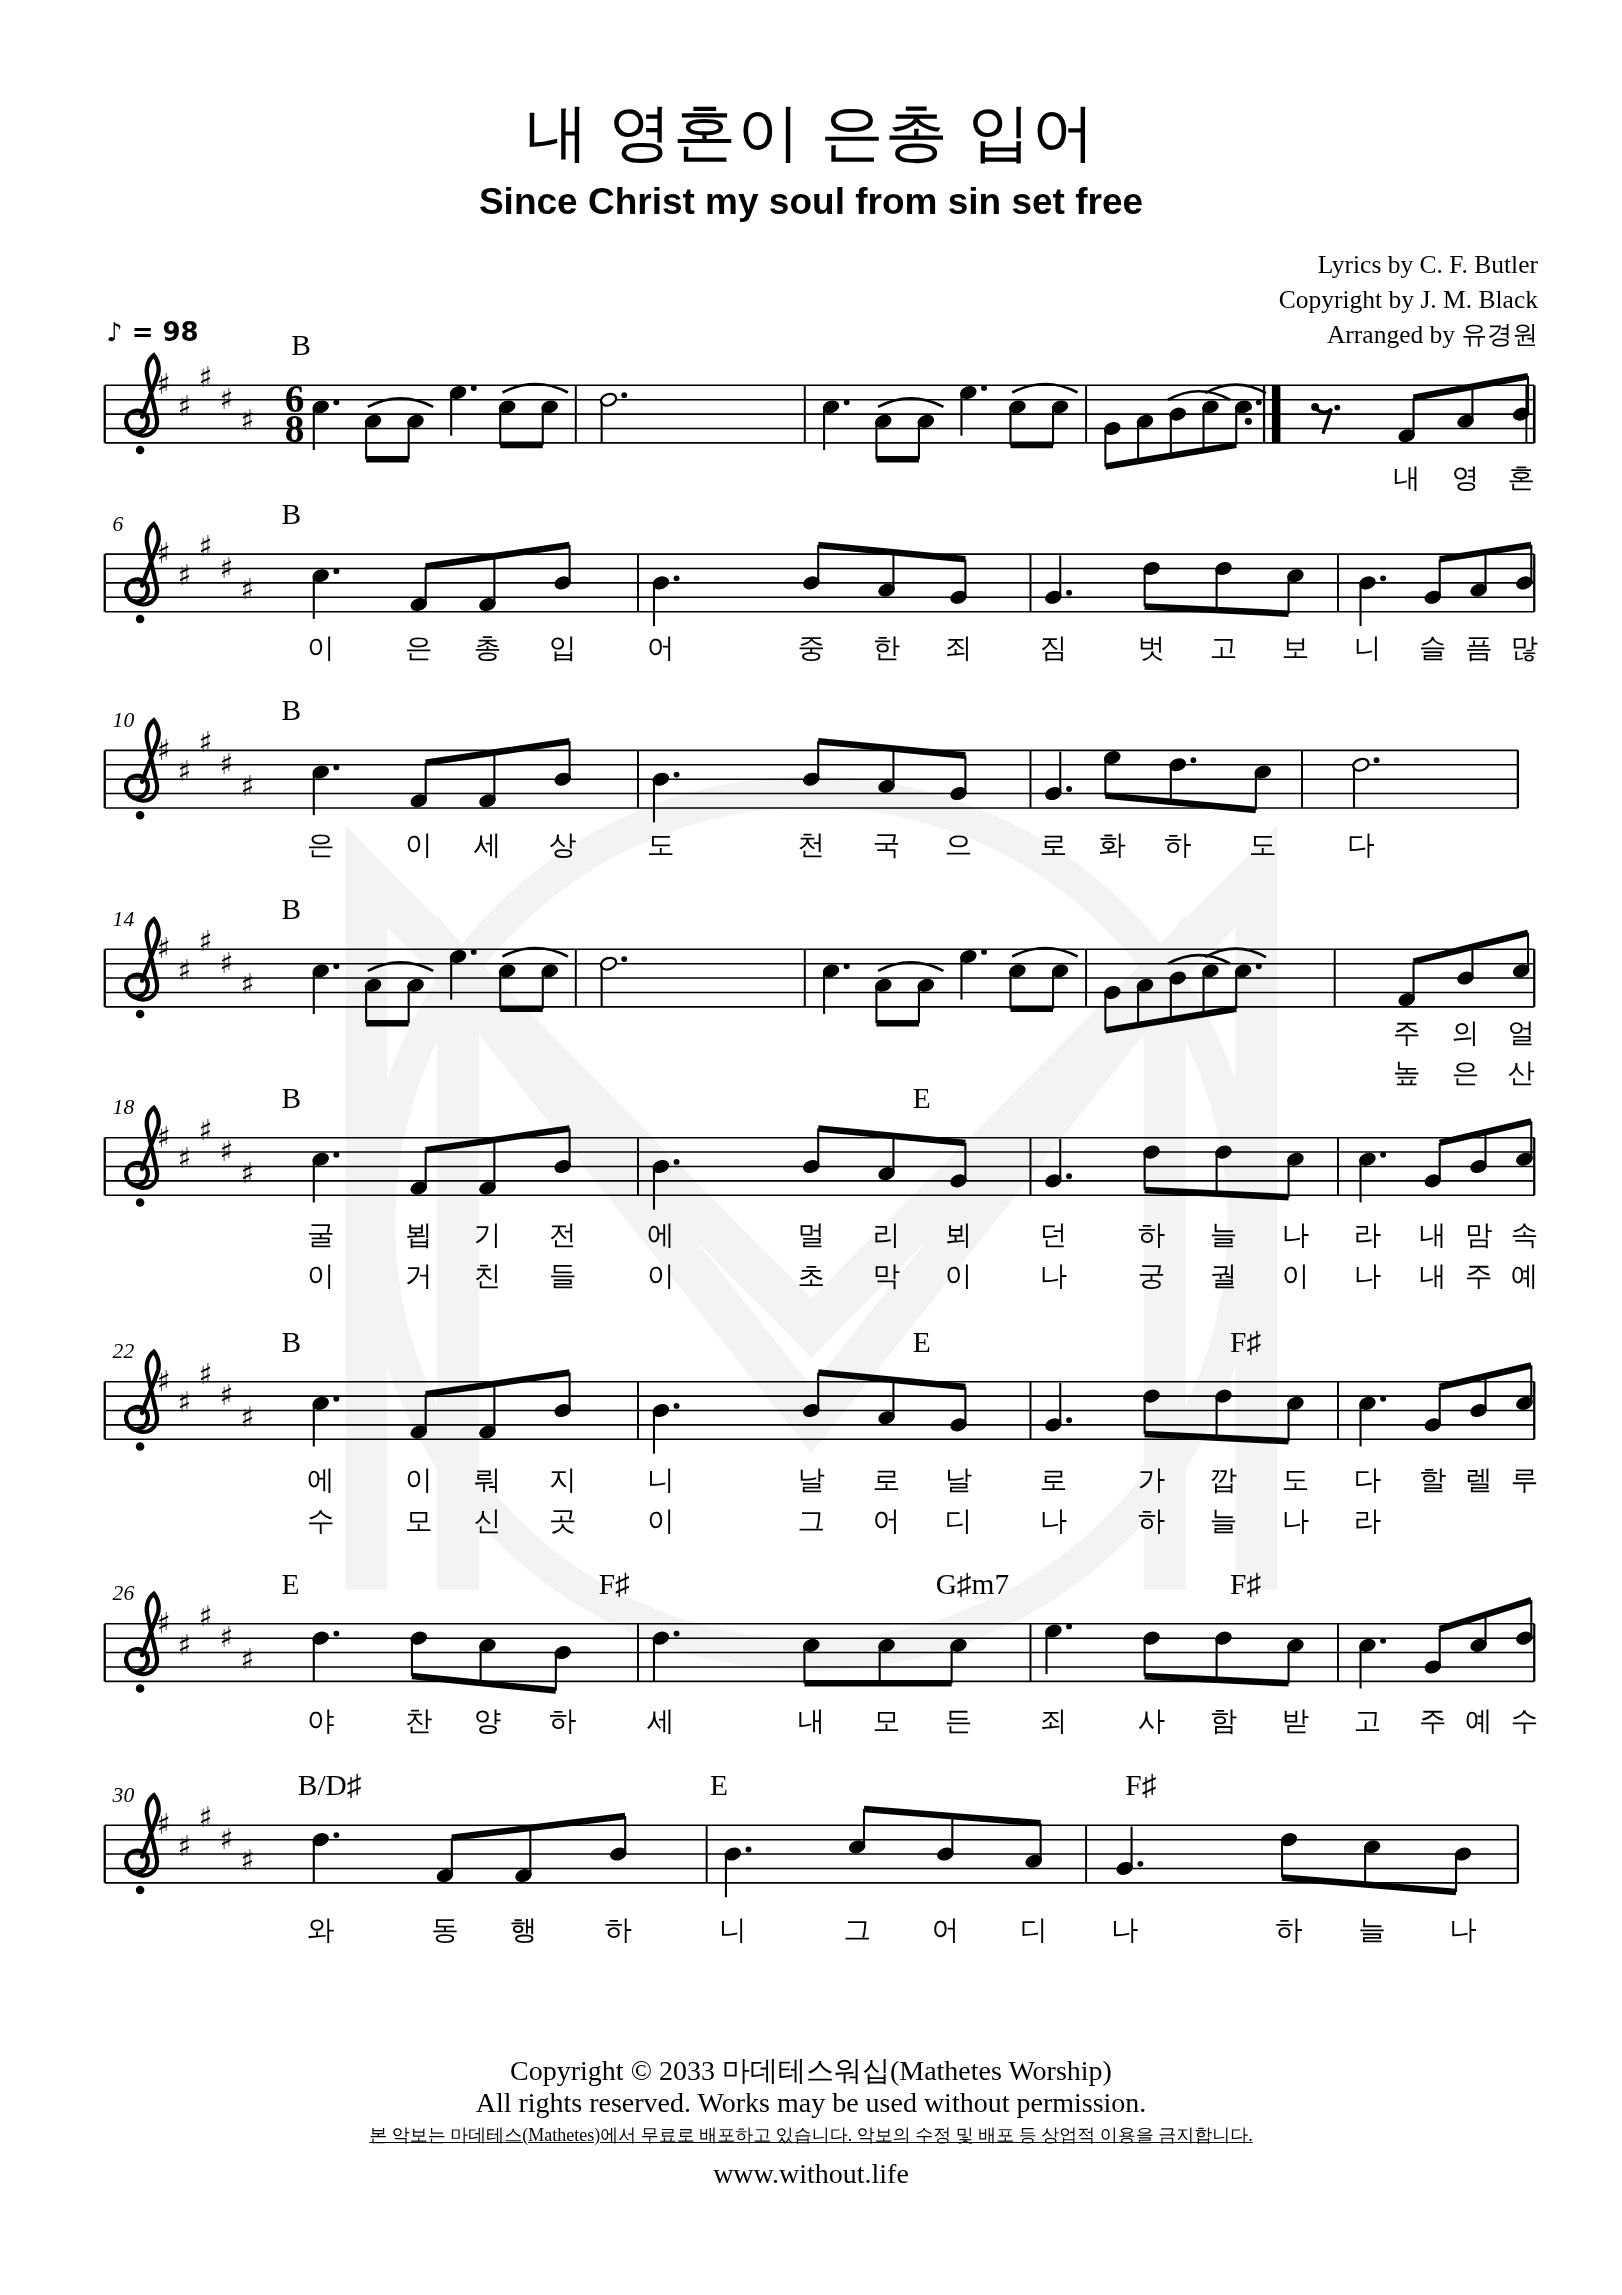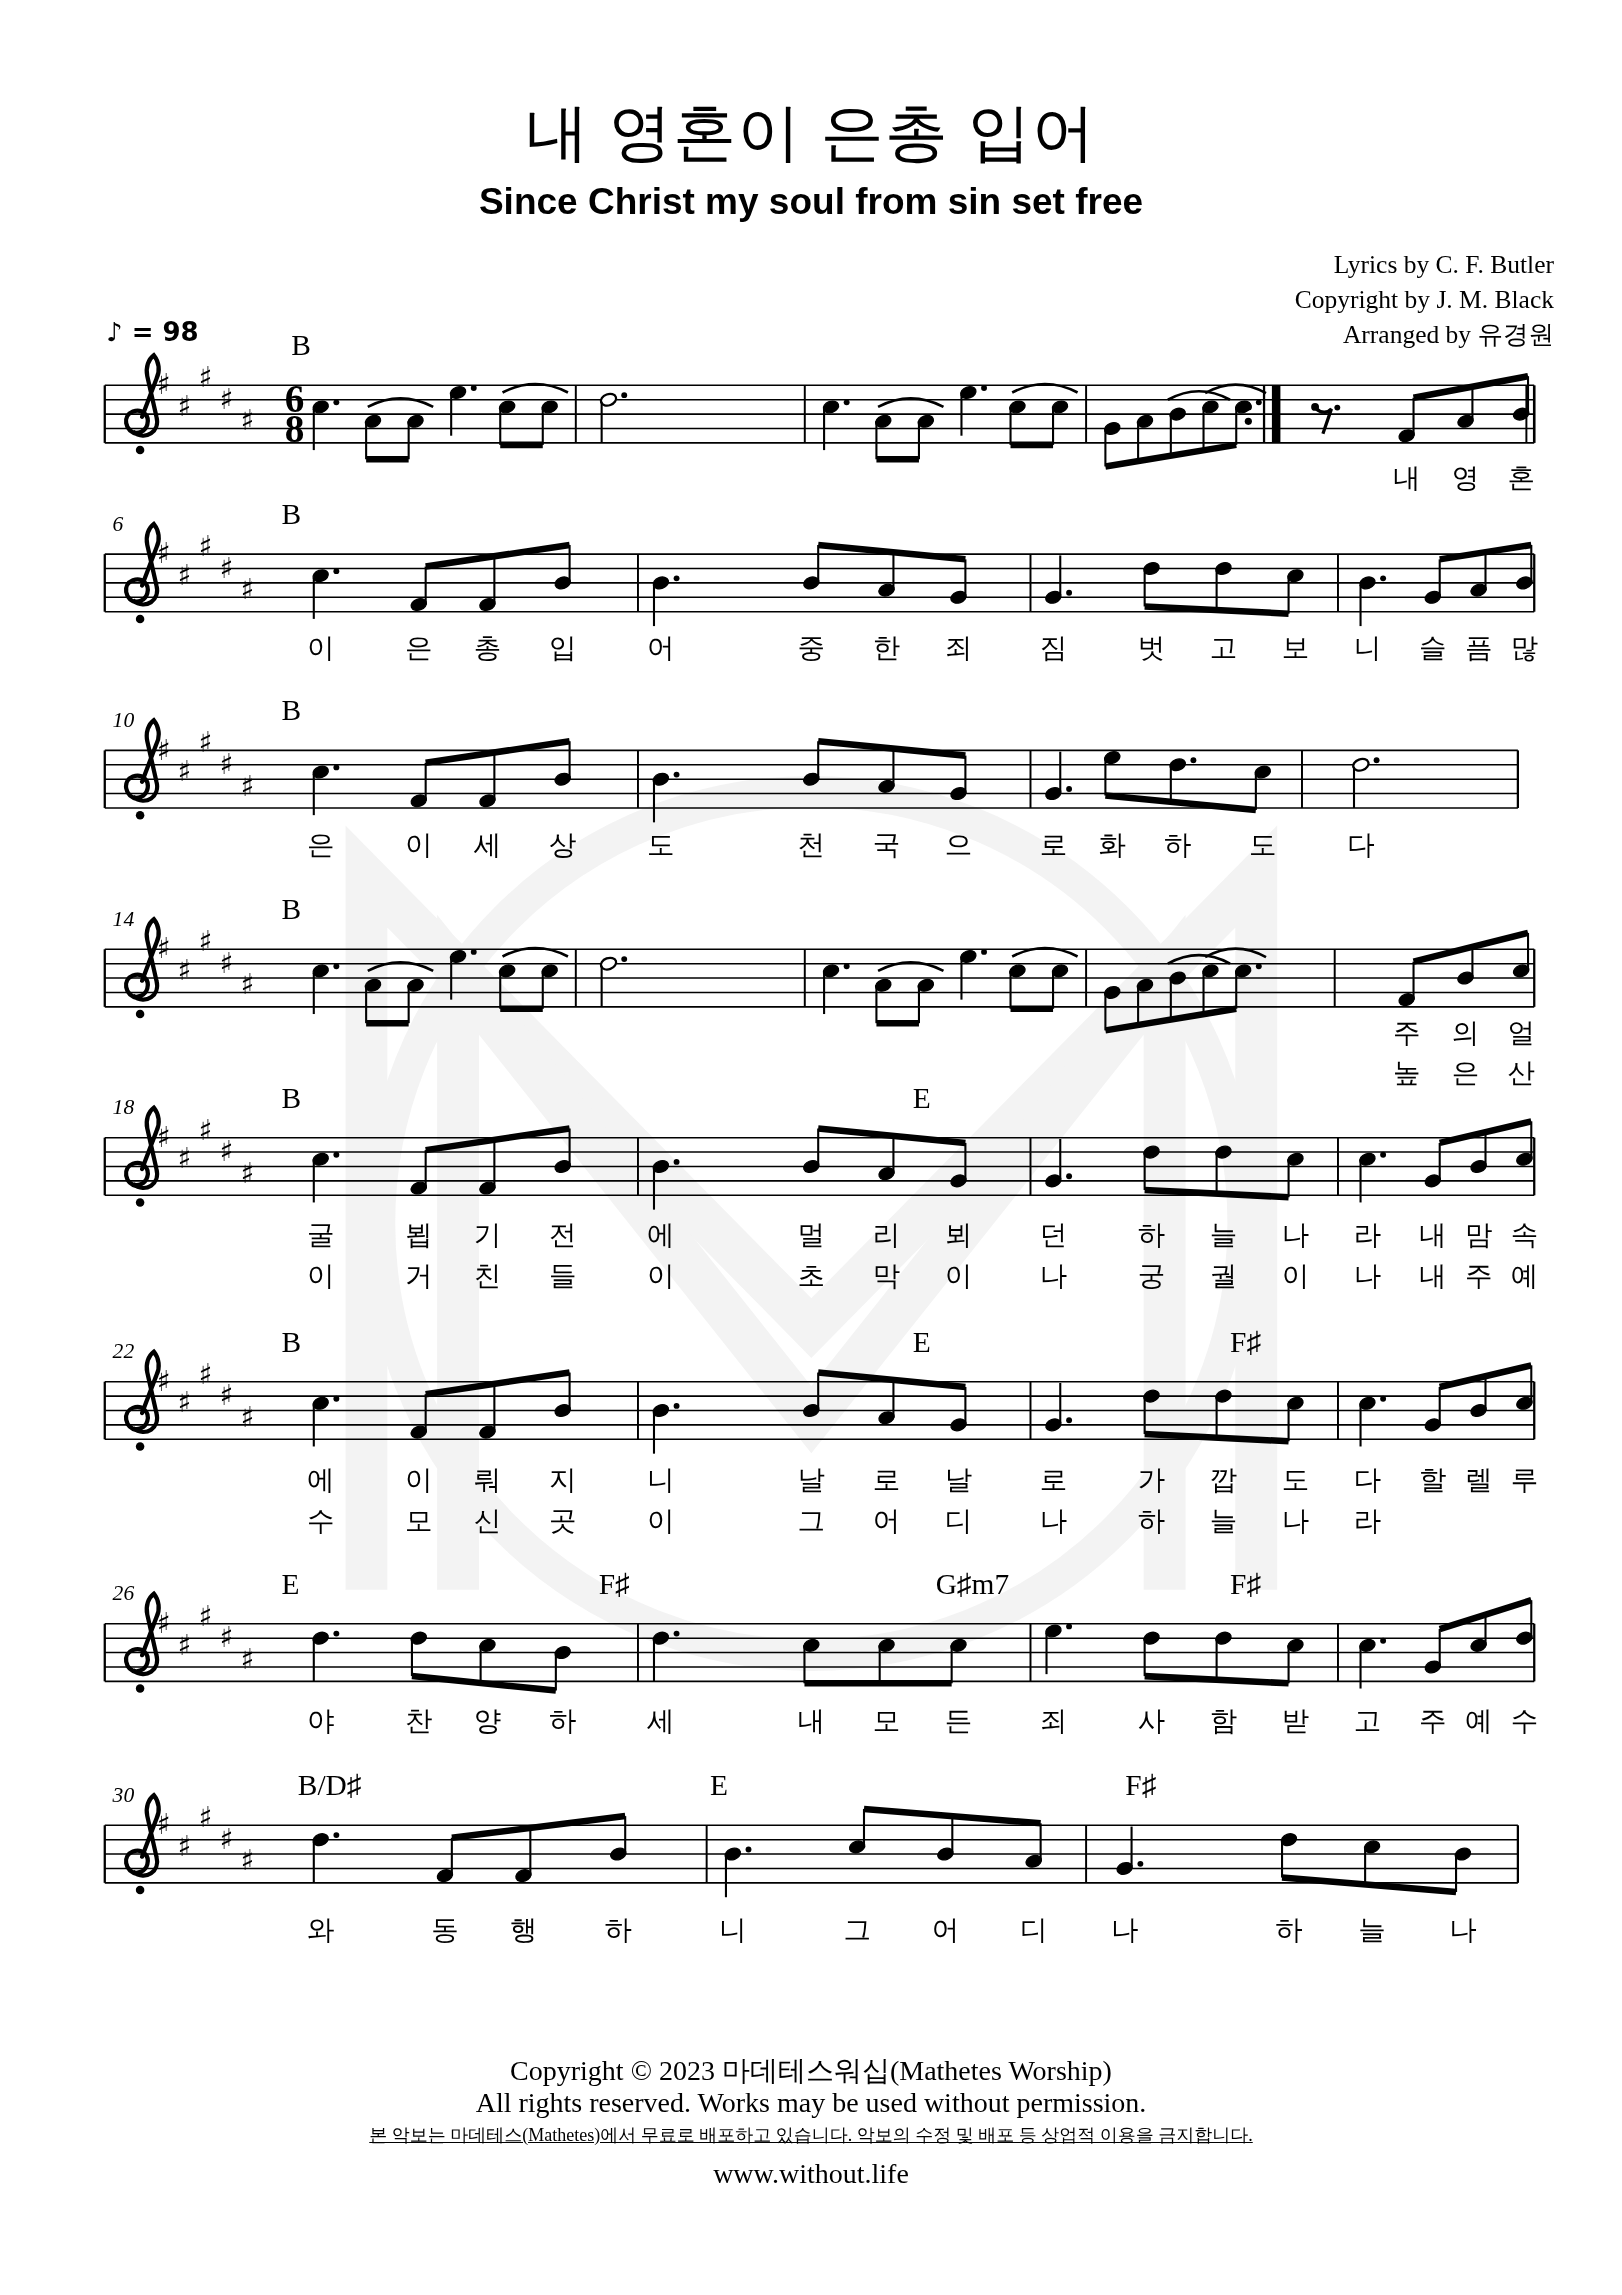--- a/index.html
+++ b/index.html
@@ -3,21 +3,21 @@
 <meta charset="utf-8">
 <style>
   html,body{margin:0;padding:0;}
   body{width:1622px;height:2295px;background:#ffffff;position:relative;overflow:hidden;
        font-family:"Liberation Serif",serif;color:#000;}
   .abs{position:absolute;}
   #title{left:0;top:90px;width:100%;text-align:center;font-size:63px;font-weight:400;
          font-family:"Liberation Sans","DejaVu Sans",sans-serif;letter-spacing:1.3px;}
   #subtitle{left:0;top:181px;width:100%;text-align:center;font-size:37px;font-weight:700;
             font-family:Liberation Sans, sans-serif;}
-  #credits{right:68px;top:247px;text-align:right;font-size:25.5px;line-height:35px;
+  #credits{right:84px;top:247px;text-align:right;font-size:25.5px;line-height:35px;
            font-family:"Liberation Serif",serif;}
   #tempo{left:106px;top:317px;font-size:26px;font-weight:700;
          font-family:"DejaVu Sans","Liberation Serif",sans-serif;}
   .footer-line{left:0;width:100%;text-align:center;font-family:"Liberation Serif",serif;}
   #f1{top:2052px;font-size:28px;}
   #f2{top:2087px;font-size:28px;}
   #f3{top:2123px;font-size:18px;text-decoration:underline;}
   #f4{top:2158px;font-size:28px;}
   #score{left:0;top:0;}
   svg text.ch{font:45px "Liberation Serif","DejaVu Sans",serif;}
@@ -753,17 +753,17 @@
         <text x="1445" y="2964" text-anchor="middle" class="ly">어</text>
         <text x="1580" y="2964" text-anchor="middle" class="ly">디</text>
         <text x="1719" y="2964" text-anchor="middle" class="ly">나</text>
         <text x="1970" y="2964" text-anchor="middle" class="ly">하</text>
         <text x="2097" y="2964" text-anchor="middle" class="ly">늘</text>
         <text x="2236" y="2964" text-anchor="middle" class="ly">나</text>
       </g>
     </g>
   </svg>
 
-<div class="abs footer-line" id="f1">Copyright © 2023 마데테스워십(Mathetes Worship)</div>
+<div class="abs footer-line" id="f1">Copyright © 2033 마데테스워십(Mathetes Worship)</div>
 <div class="abs footer-line" id="f2">All rights reserved. Works may be used without permission.</div>
 <div class="abs footer-line" id="f3">본 악보는 마데테스(Mathetes)에서 무료로 배포하고 있습니다. 악보의 수정 및 배포 등 상업적 이용을 금지합니다.</div>
 <div class="abs footer-line" id="f4">www.without.life</div>
 
 
 </body></html>

